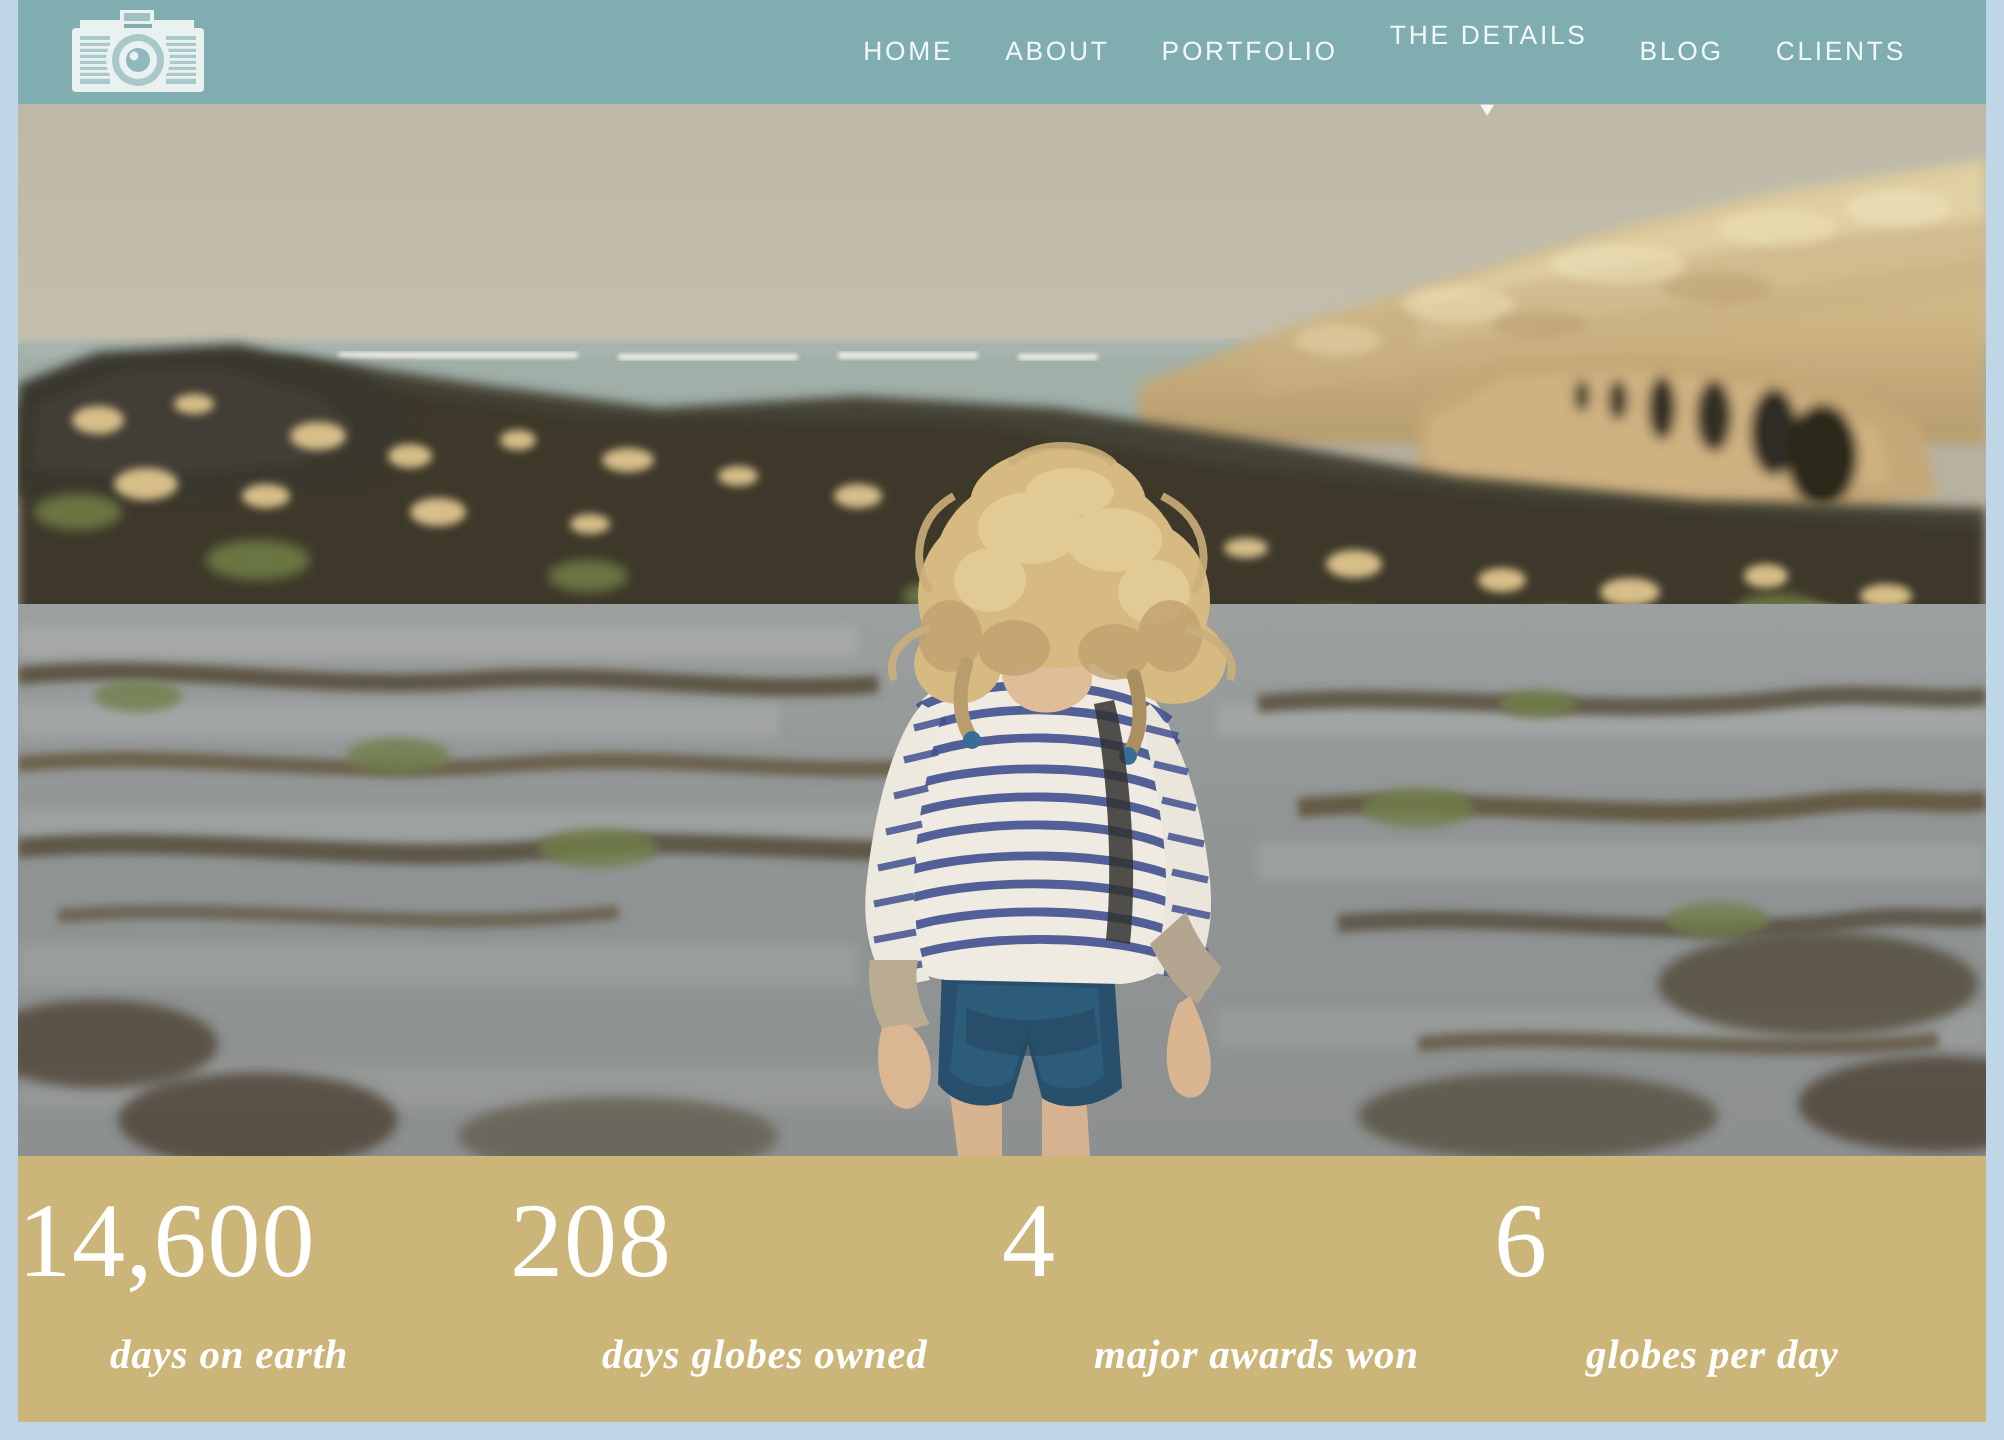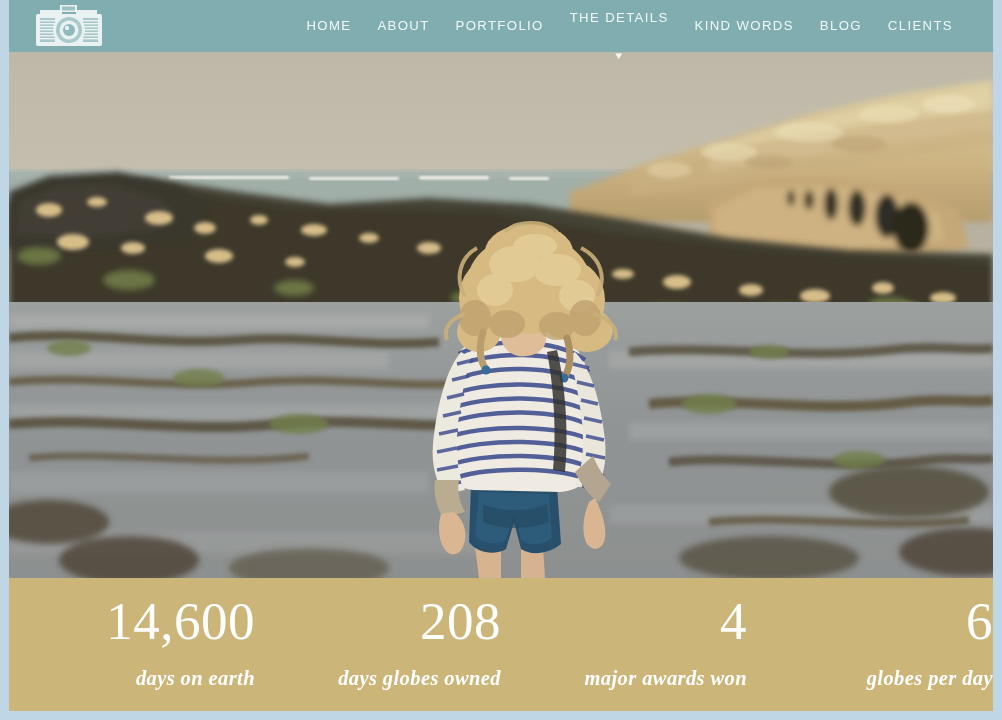--- a/index.html
+++ b/index.html
@@ -102,21 +102,21 @@
     top: 578px;
     width: 984px;
     height: 133px;
     background: #ccb579;
     display: flex;
     align-items: flex-start;
     justify-content: space-around;
   }
   .stat {
     flex: 1 1 0;
-    text-align: right;
+    text-align: left;
     padding-top: 16px;
   }
   .stat-number {
     color: #ffffff;
     font-family: "Liberation Serif", serif;
     font-size: 53px;
     line-height: 1.05;
     font-weight: 400;
     letter-spacing: 0.5px;
   }
@@ -182,21 +182,20 @@
     </a>
 
     <nav class="main-nav">
       <a class="nav-item" href="#">HOME</a>
       <a class="nav-item" href="#">ABOUT</a>
       <a class="nav-item" href="#">PORTFOLIO</a>
       <a class="nav-item has-caret" href="#">
         <span>THE DETAILS</span>
         <span class="caret">▾</span>
       </a>
-      <a class="nav-item" href="#">KIND WORDS</a>
       <a class="nav-item" href="#">BLOG</a>
       <a class="nav-item" href="#">CLIENTS</a>
     </nav>
   </div>
 
   <div class="hero">
     <svg viewBox="0 0 984 526" preserveAspectRatio="none" aria-hidden="true">
       <defs>
         <linearGradient id="skyg" x1="0" y1="0" x2="0" y2="1">
           <stop offset="0%" stop-color="#bdbaac"></stop>

